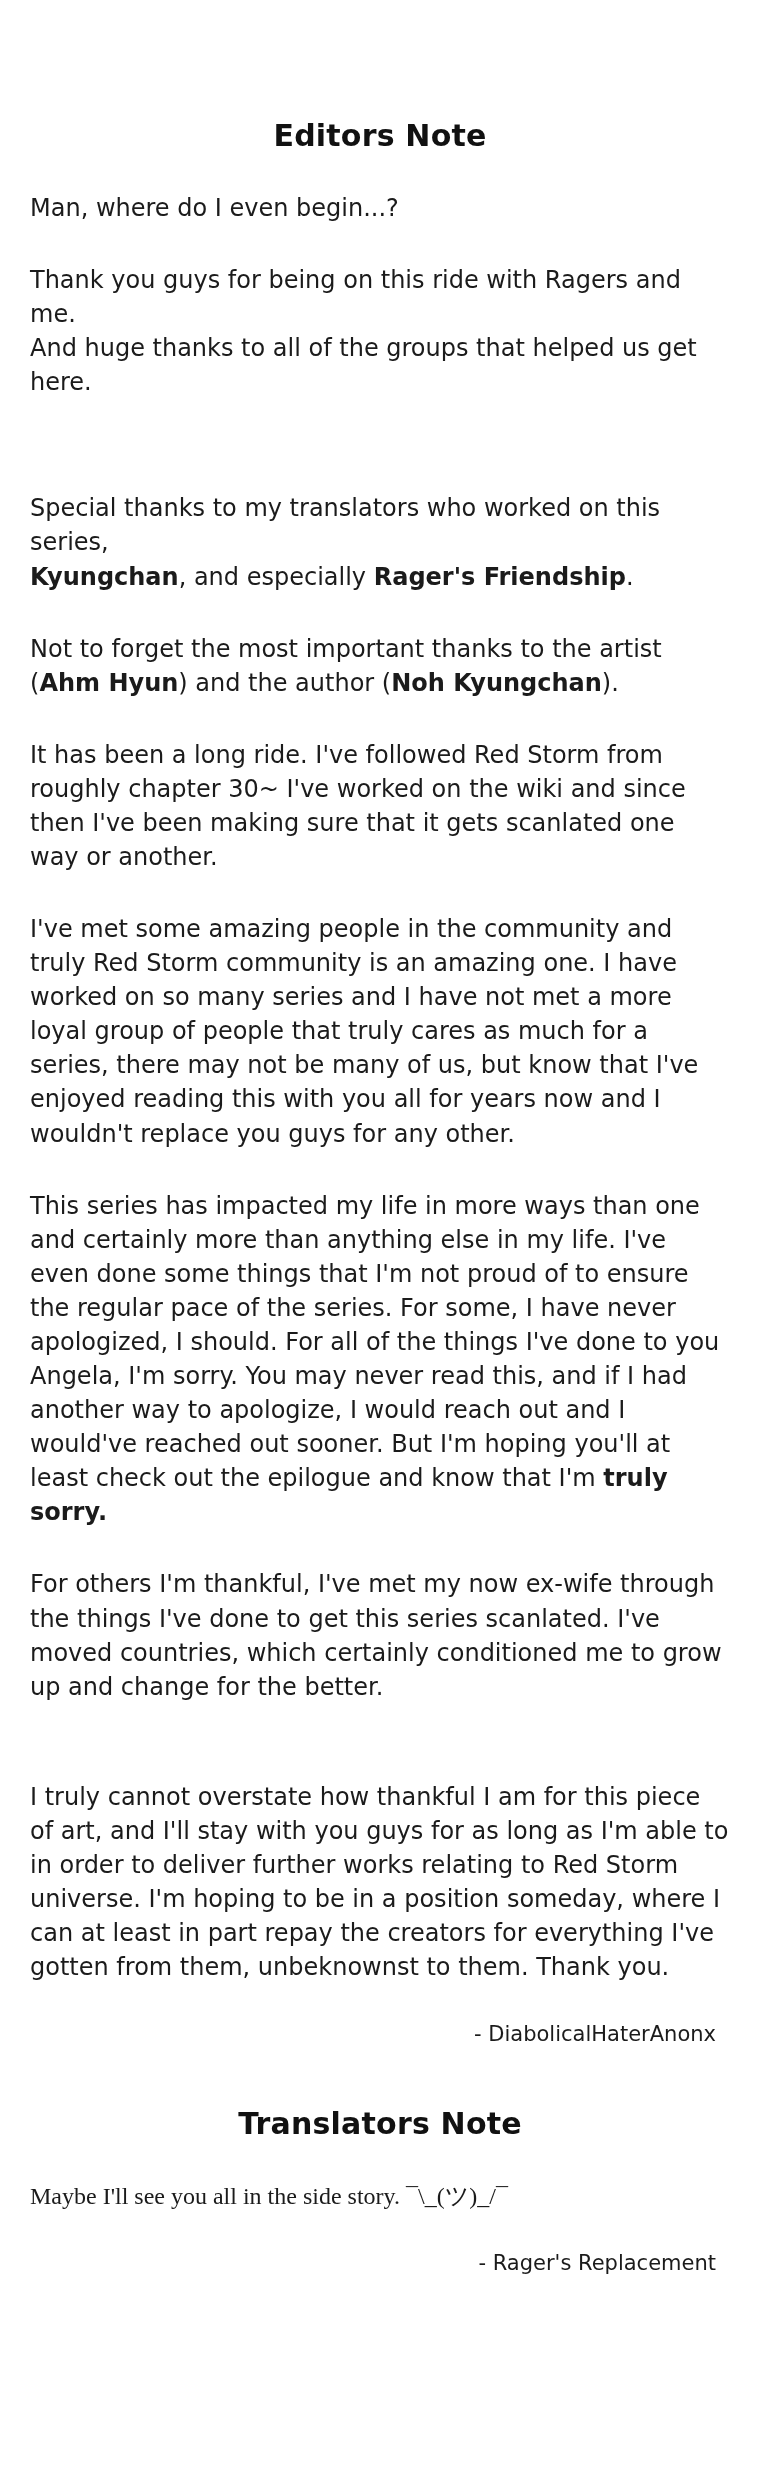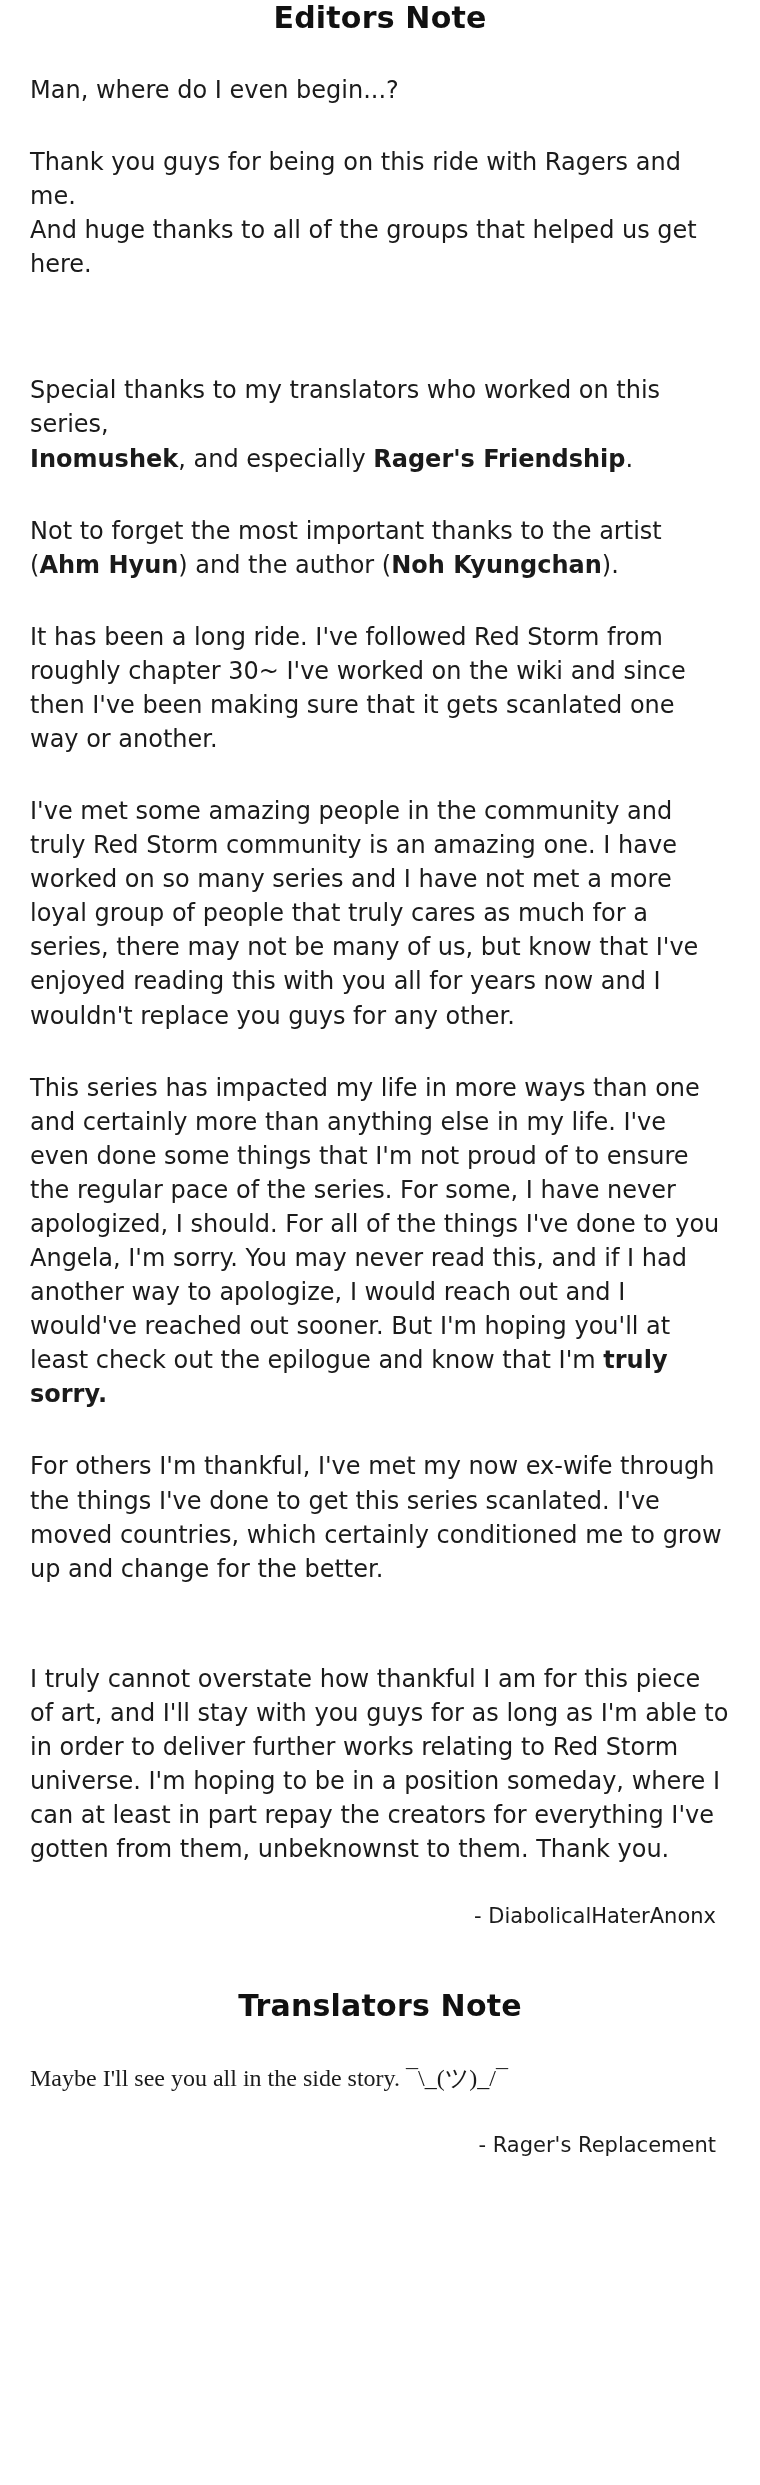--- a/index.html
+++ b/index.html
@@ -27,21 +27,22 @@
     top: 0;
     bottom: 0;
     width: 14px;
     background: #ffffff;
   }
   .edge.left { left: 0; }
   .edge.right { right: 0; }
 
   .content {
     width: 700px;
-    margin: 0 auto;
+    margin: 8px auto;
+    padding-top: 110px;
     padding-bottom: 70px;
     box-sizing: border-box;
   }
 
   h1.section-title {
     font-size: 30px;
     font-weight: bold;
     text-align: center;
     margin: 0 0 0 0;
     letter-spacing: 0.2px;
@@ -100,21 +101,21 @@
 
     <p class="para">Thank you guys for being on this ride with Ragers and me.</p>
     <p class="para">And huge thanks to all of the groups that helped us get here.</p>
 
     <div class="sp-lg"></div>
 
 
     <div class="sp-lg"></div>
 
     <p class="para">Special thanks to my translators who worked on this series,</p>
-    <p class="para"><b>Inomushek</b><span>, and especially </span><b>Rager's Friendship</b><span>.</span></p>
+    <p class="para"><b>Kyungchan</b><span>, and especially </span><b>Rager's Friendship</b><span>.</span></p>
 
     <div class="sp-md"></div>
 
     <p class="para">Not to forget the most important thanks to the artist</p>
     <p class="para"><span>(</span><b>Ahm Hyun</b><span>) and the author (</span><b>Noh Kyungchan</b><span>).</span></p>
 
     <div class="sp-md"></div>
 
     <p class="para">It has been a long ride. I've followed Red Storm from roughly chapter 30~ I've worked on the wiki and since then I've been making sure that it gets scanlated one way or another.</p>
 

